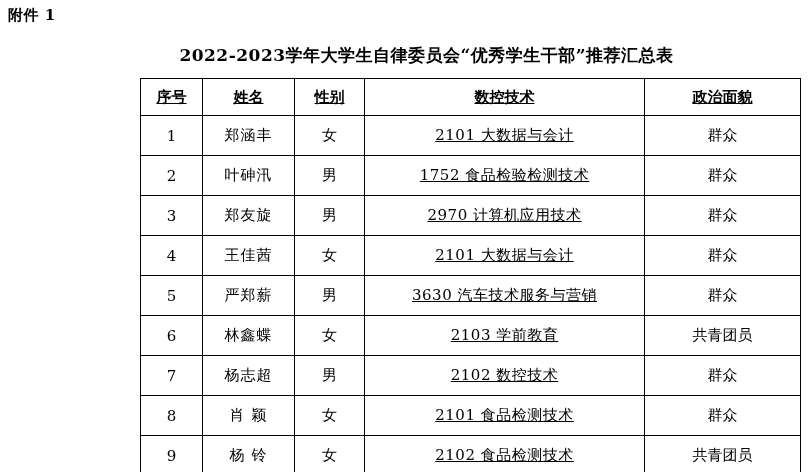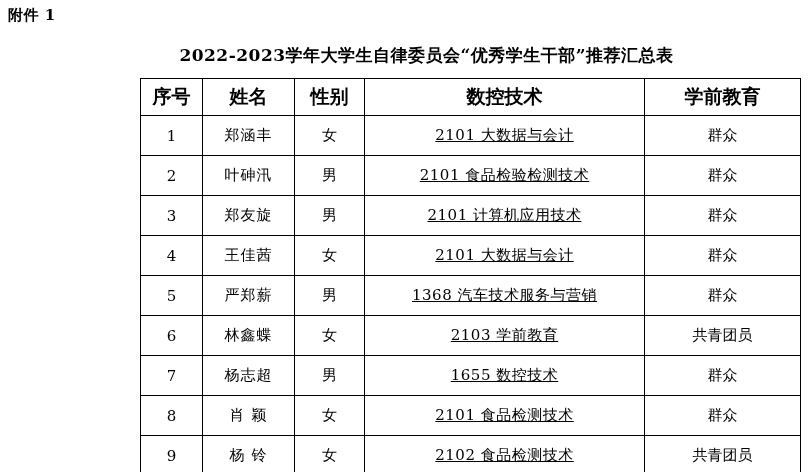--- a/index.html
+++ b/index.html
@@ -56,22 +56,23 @@
     text-align: center;
     vertical-align: middle;
     font-weight: normal;
     padding: 0;
     height: 39px;
     font-size: 15px;
     font-family: "DejaVu Serif", "Liberation Serif", serif;
   }
   table.summary thead td {
     font-weight: bold;
-    font-size: 19px;
+    font-size: 15px;
     height: 36px;
+    text-decoration: underline;
   }
   col.c-index { width: 62px; }
   col.c-name  { width: 92px; }
   col.c-gender{ width: 70px; }
   col.c-major { width: 280px; }
   col.c-party { width: 156px; }
 
   .cell-name {
     letter-spacing: 1px;
   }
@@ -97,71 +98,71 @@
         <col class="c-gender">
         <col class="c-major">
         <col class="c-party">
       </colgroup>
       <thead>
         <tr>
           <td>序号</td>
           <td>姓名</td>
           <td>性别</td>
           <td>数控技术</td>
-          <td>学前教育</td>
+          <td>政治面貌</td>
         </tr>
       </thead>
       <tbody>
         <tr>
           <td>1</td>
           <td class="cell-name">郑涵丰</td>
           <td>女</td>
           <td class="cell-major">2101 大数据与会计</td>
           <td>群众</td>
         </tr>
         <tr>
           <td>2</td>
           <td class="cell-name">叶砷汛</td>
           <td>男</td>
-          <td class="cell-major">2101 食品检验检测技术</td>
+          <td class="cell-major">1752 食品检验检测技术</td>
           <td>群众</td>
         </tr>
         <tr>
           <td>3</td>
           <td class="cell-name">郑友旋</td>
           <td>男</td>
-          <td class="cell-major">2101 计算机应用技术</td>
+          <td class="cell-major">2970 计算机应用技术</td>
           <td>群众</td>
         </tr>
         <tr>
           <td>4</td>
           <td class="cell-name">王佳茜</td>
           <td>女</td>
           <td class="cell-major">2101 大数据与会计</td>
           <td>群众</td>
         </tr>
         <tr>
           <td>5</td>
           <td class="cell-name">严郑薪</td>
           <td>男</td>
-          <td class="cell-major">1368 汽车技术服务与营销</td>
+          <td class="cell-major">3630 汽车技术服务与营销</td>
           <td>群众</td>
         </tr>
         <tr>
           <td>6</td>
           <td class="cell-name">林鑫蝶</td>
           <td>女</td>
           <td class="cell-major">2103 学前教育</td>
           <td>共青团员</td>
         </tr>
         <tr>
           <td>7</td>
           <td class="cell-name">杨志超</td>
           <td>男</td>
-          <td class="cell-major">1655 数控技术</td>
+          <td class="cell-major">2102 数控技术</td>
           <td>群众</td>
         </tr>
         <tr>
           <td>8</td>
           <td class="cell-name">肖 颖</td>
           <td>女</td>
           <td class="cell-major">2101 食品检测技术</td>
           <td>群众</td>
         </tr>
         <tr>

